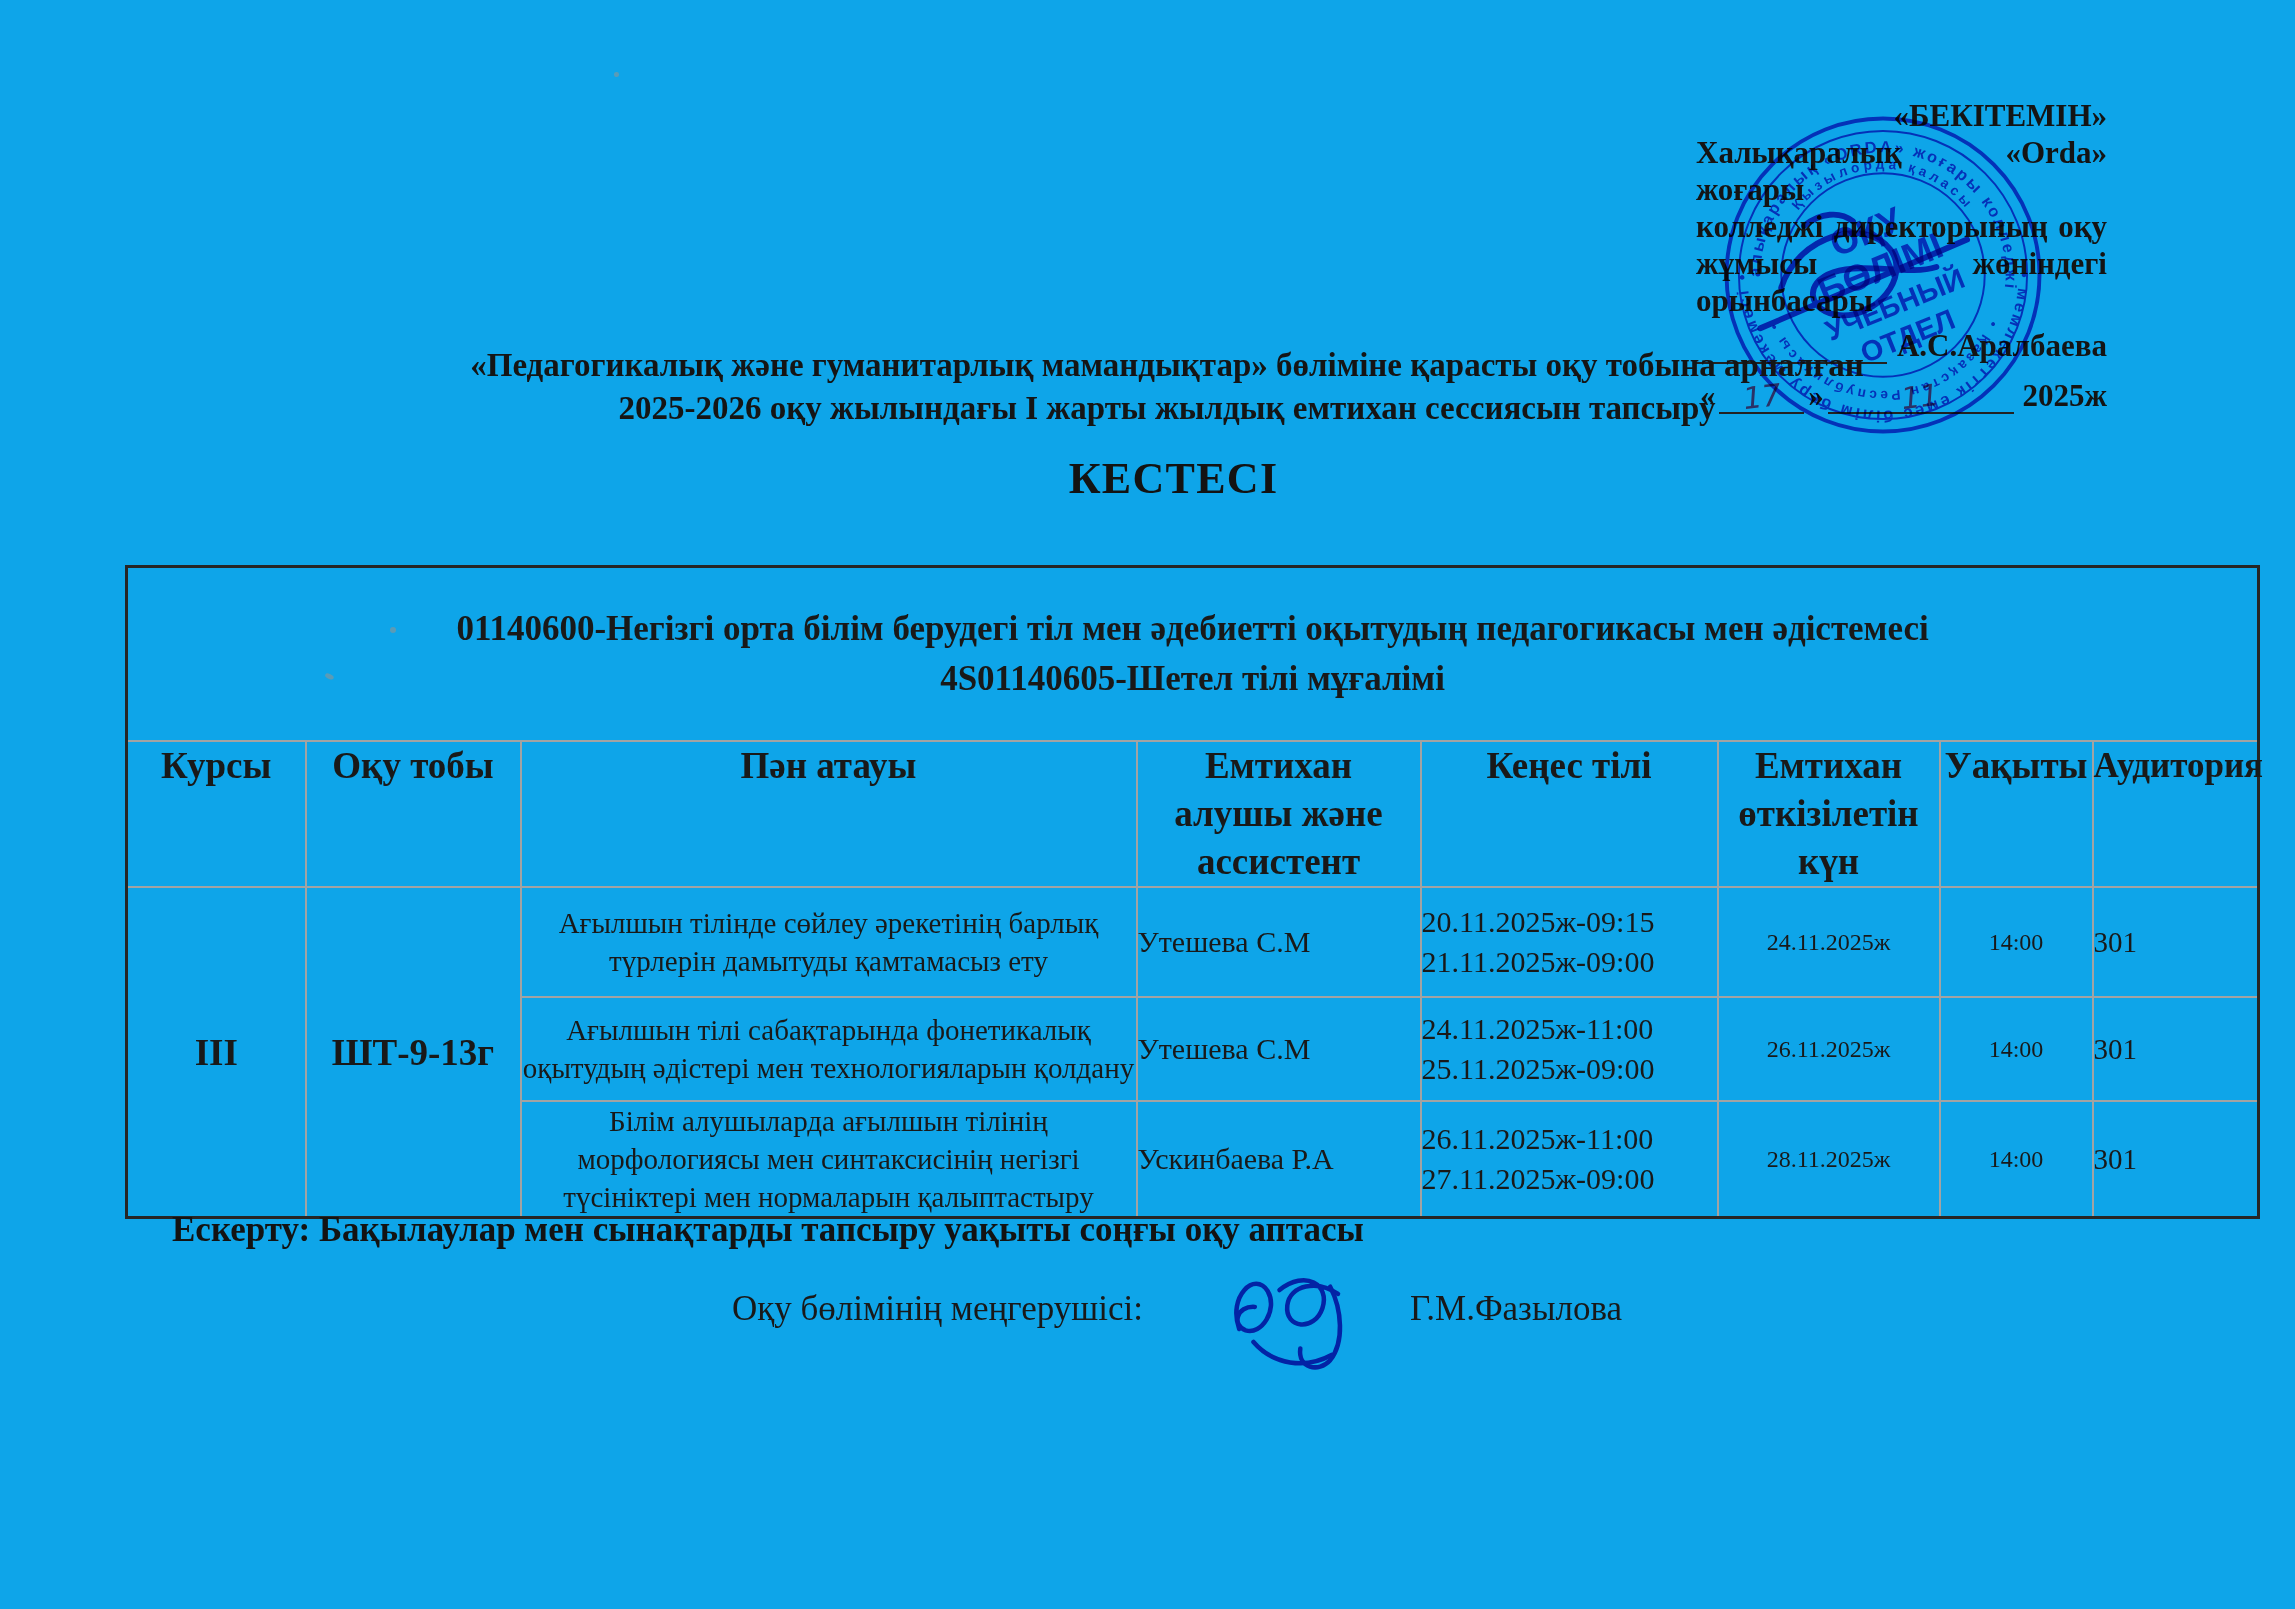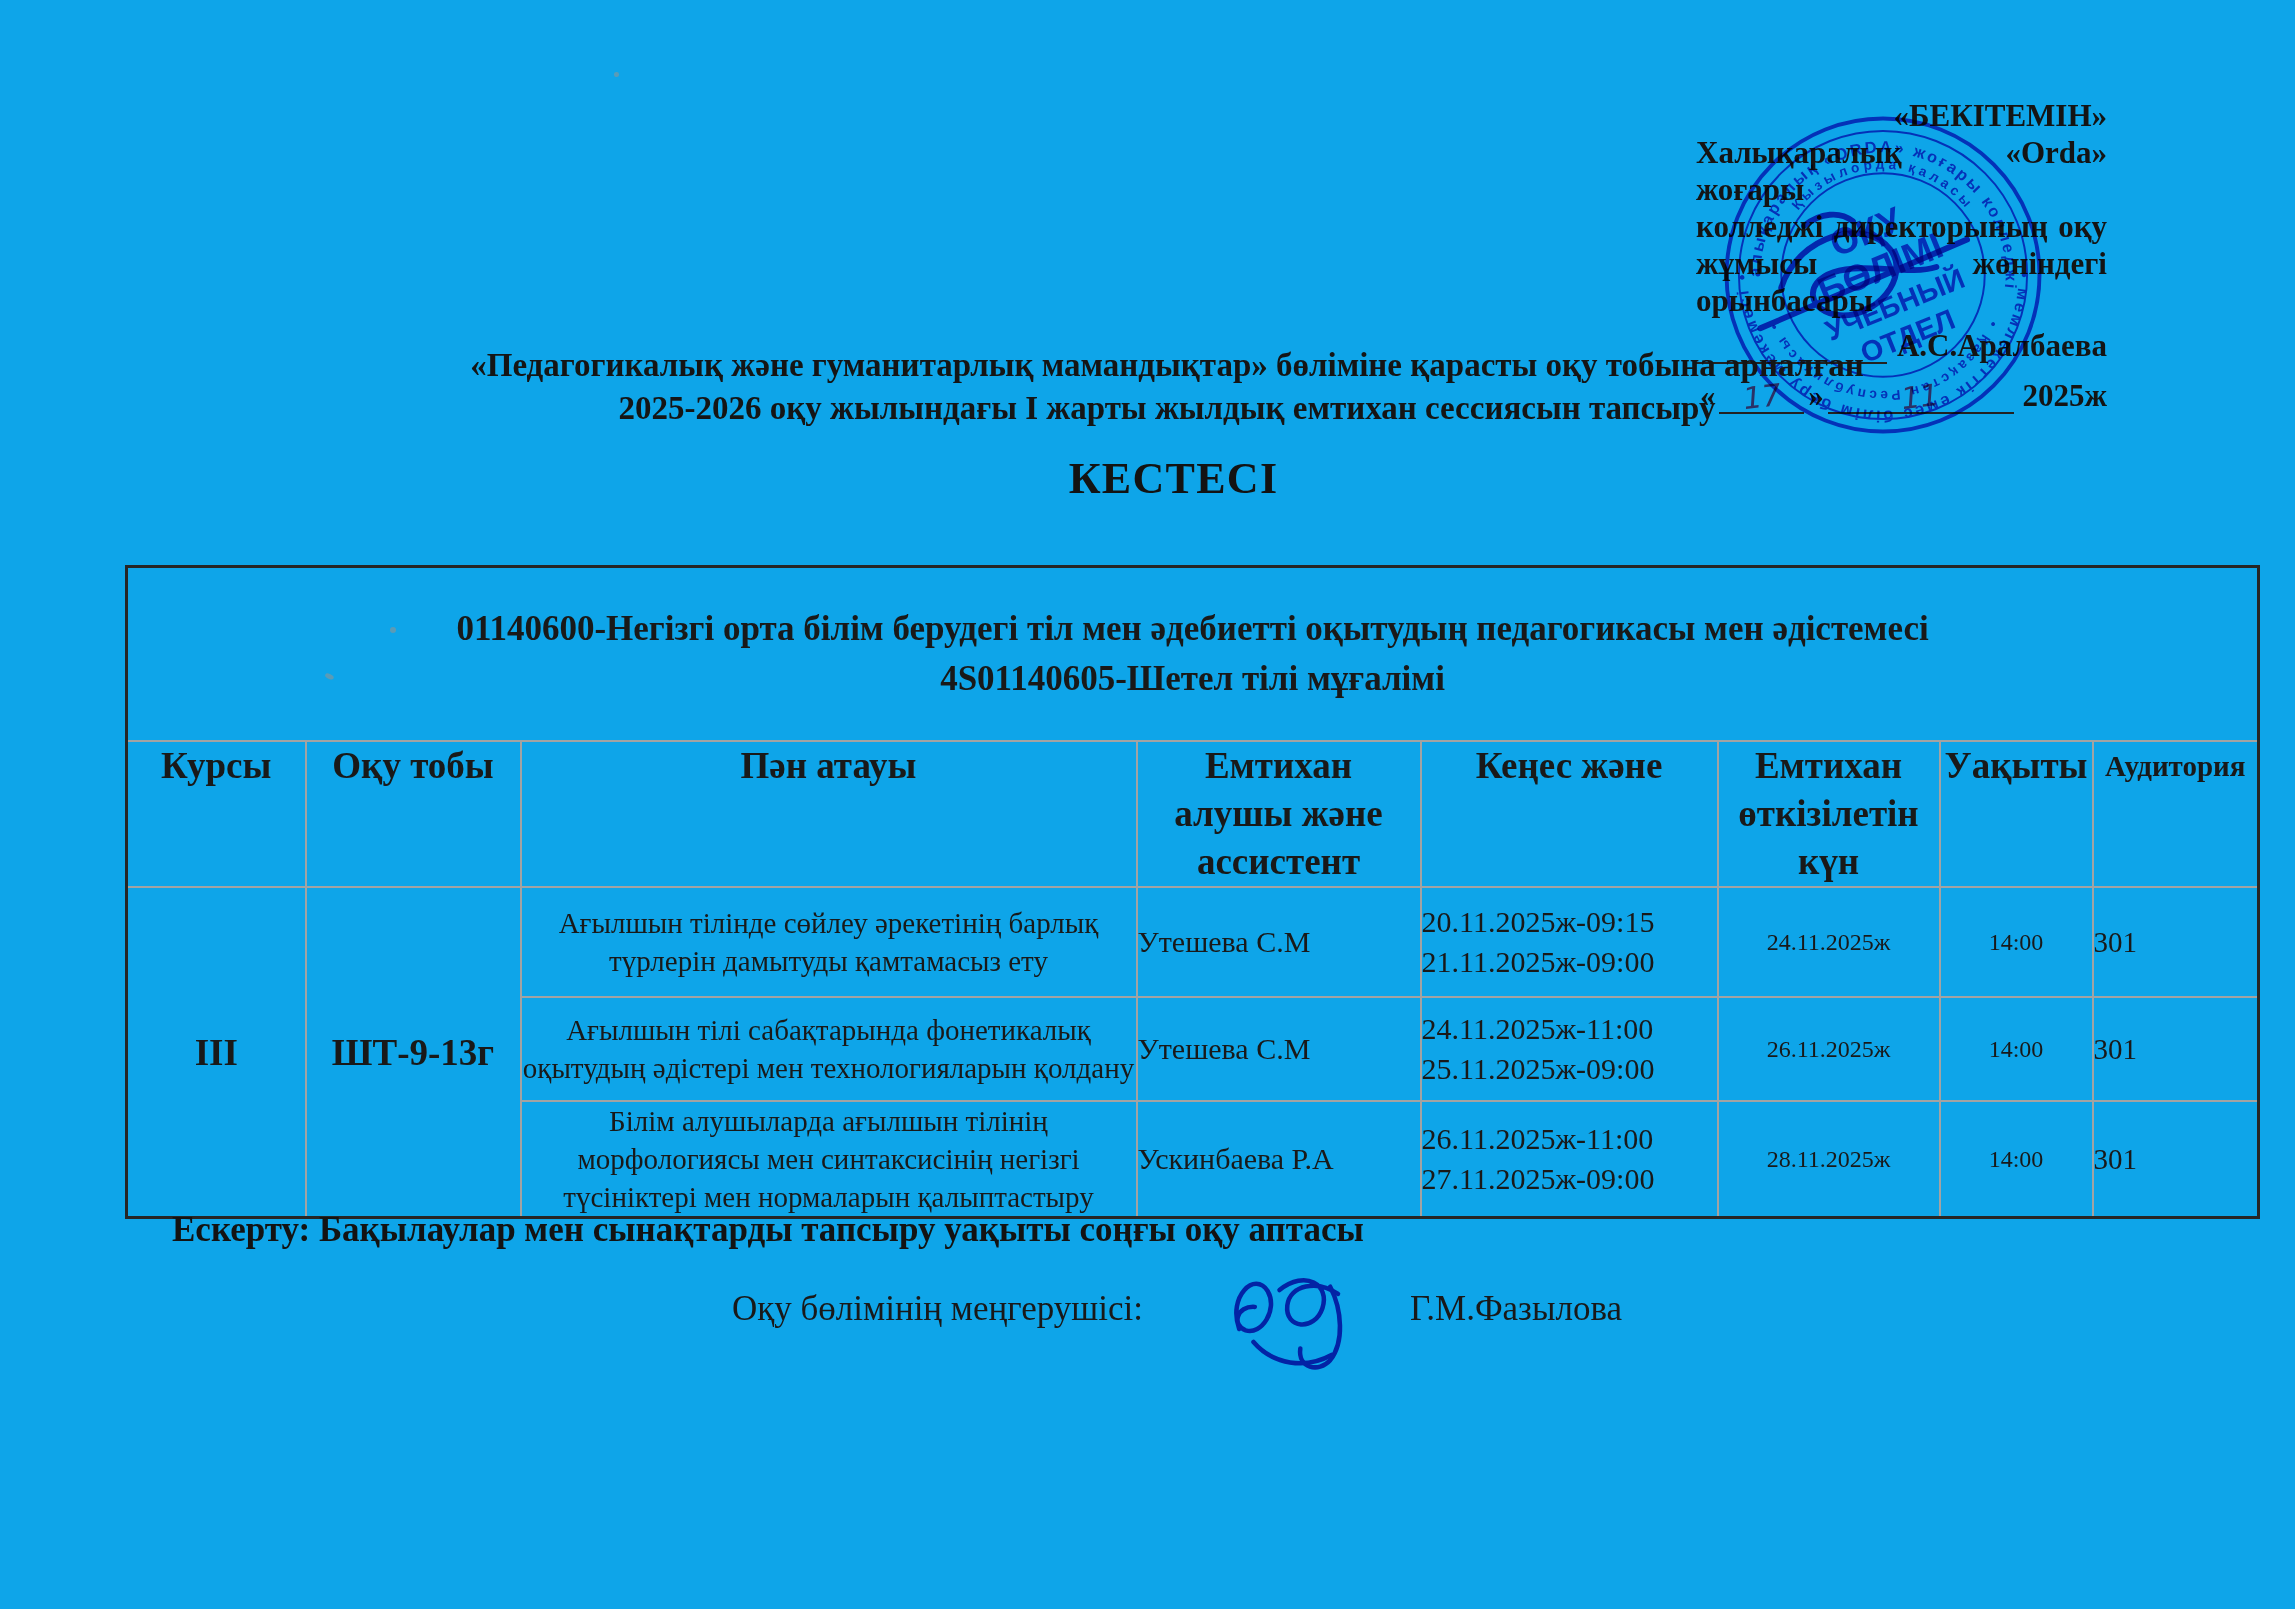--- a/index.html
+++ b/index.html
@@ -38,21 +38,21 @@
   
   table.sched { position:absolute; left:125px; top:565px; width:2132px;
     border-collapse:collapse; table-layout:fixed; }
   table.sched td, table.sched th { border:2px solid #a3a3a3; padding:0; }
   table.sched { border:3.9px solid #262626; }
   td.spec { height:172px; text-align:center; vertical-align:middle;
     font-weight:bold; font-size:35px; line-height:50px; }
   th.hcell { height:130px; vertical-align:top; padding-top:7.8px; text-align:center;
     font-weight:bold; font-size:37px; line-height:48px; }
   th.hcell.pad { padding-left:26px; padding-right:26px; }
-  th.hcell.small { font-size:29px; }
+  th.hcell.small { font-size:35px; }
   td.c-course, td.c-group { text-align:center; vertical-align:middle;
     font-weight:bold; font-size:37px; }
   td.c-subj { text-align:center; vertical-align:middle; font-size:29px; line-height:38px;
     padding:3.9px 9px; }
   td.c-exmnr { text-align:left; vertical-align:middle; font-size:30px; padding-left:11.7px; }
   td.c-cons { text-align:left; vertical-align:middle; font-size:30px; line-height:40px; padding-left:11.7px; }
   td.c-date, td.c-time { text-align:center; vertical-align:middle; font-size:24px; }
   td.c-room { text-align:left; vertical-align:middle; font-size:29px; }
   tr.r1 td { height:108px; } tr.r2 td { height:102px; } tr.r3 td { height:113px; }
   
@@ -140,21 +140,21 @@
         <td class="spec" colspan="8">
           <div>01140600-Негізгі орта білім берудегі тіл мен әдебиетті оқытудың педагогикасы мен әдістемесі</div>
           <div>4S01140605-Шетел тілі мұғалімі</div>
         </td>
       </tr>
       <tr>
         <th class="hcell">Курсы</th>
         <th class="hcell">Оқу тобы</th>
         <th class="hcell">Пән атауы</th>
         <th class="hcell pad">Емтихан алушы және ассистент</th>
-        <th class="hcell">Кеңес және</th>
+        <th class="hcell">Кеңес тілі</th>
         <th class="hcell">Емтихан өткізілетін күн</th>
         <th class="hcell">Уақыты</th>
         <th class="hcell small">Аудитория</th>
       </tr>
       <tr class="r1">
         <td class="c-course" rowspan="3">III</td>
         <td class="c-group" rowspan="3">ШТ-9-13г</td>
         <td class="c-subj">Ағылшын тілінде сөйлеу әрекетінің барлық түрлерін дамытуды қамтамасыз ету</td>
         <td class="c-exmnr">Утешева С.М</td>
         <td class="c-cons">

